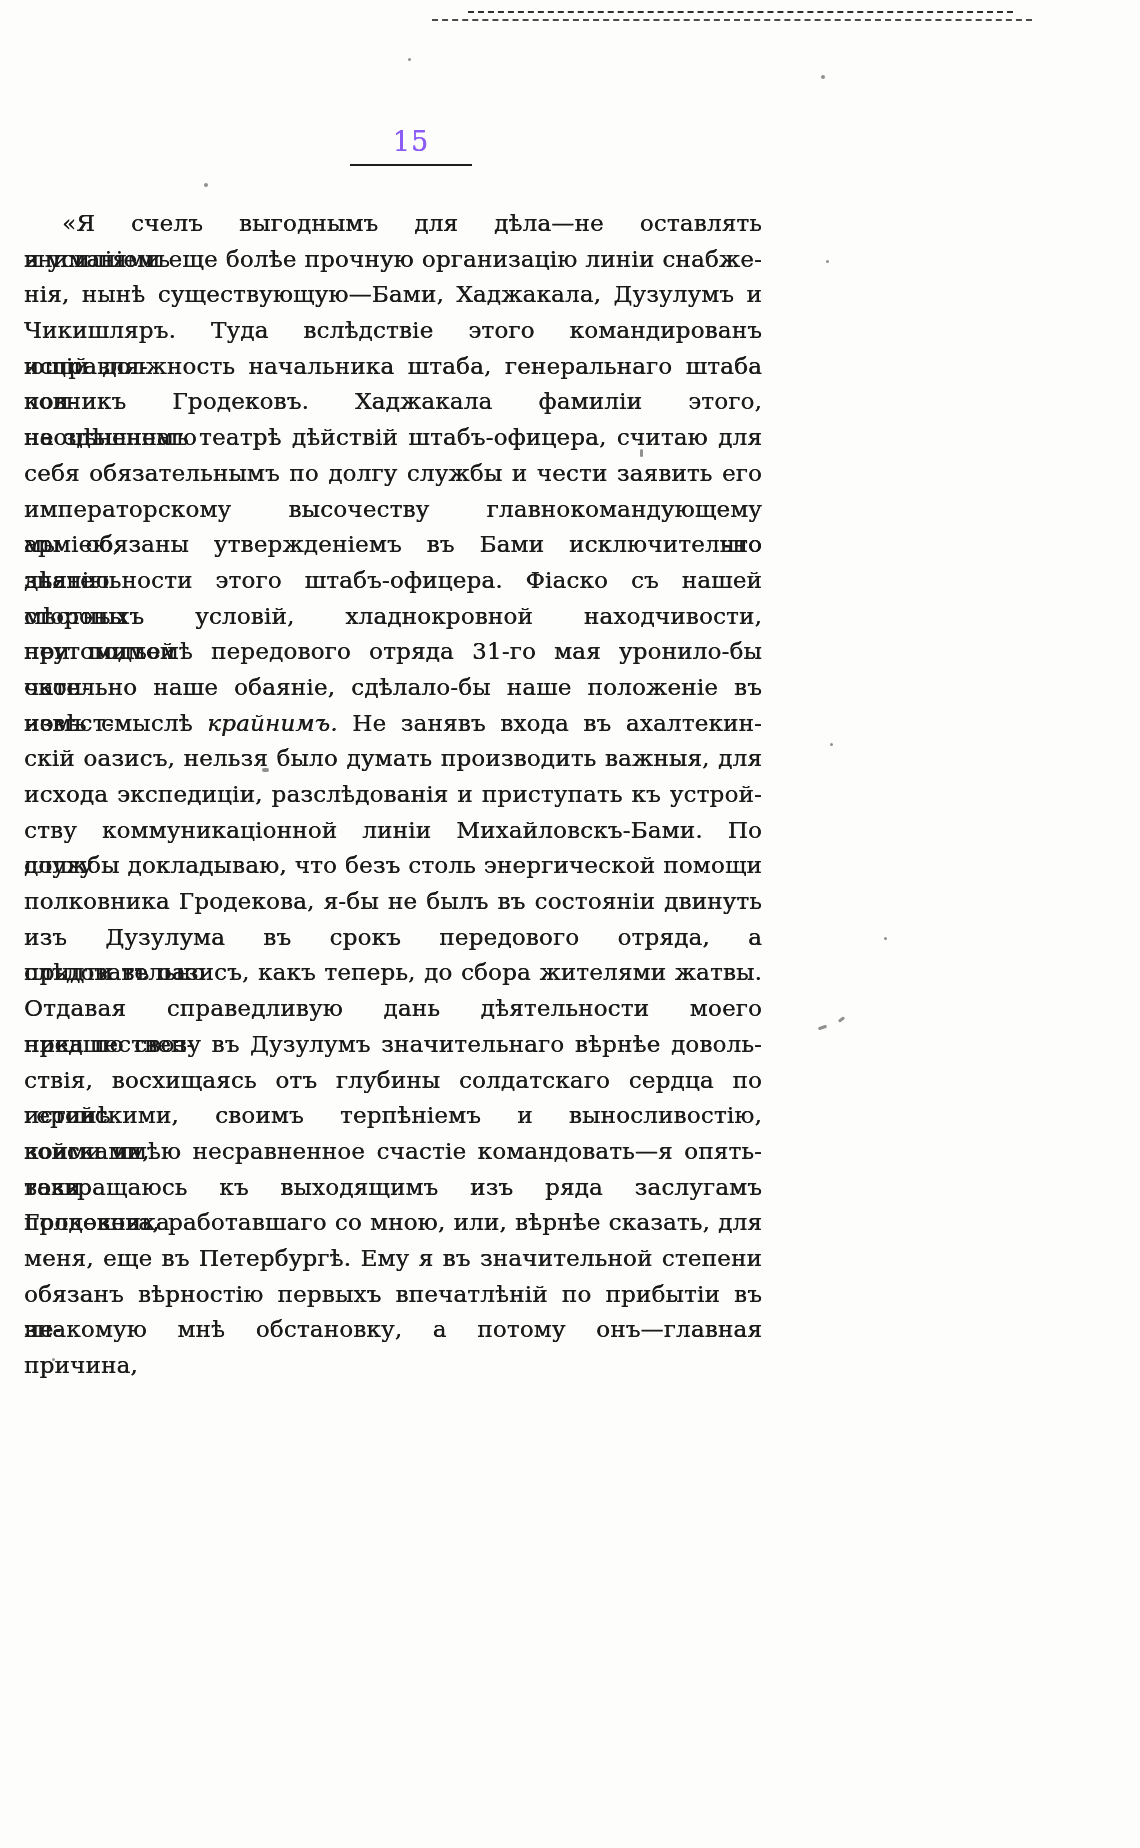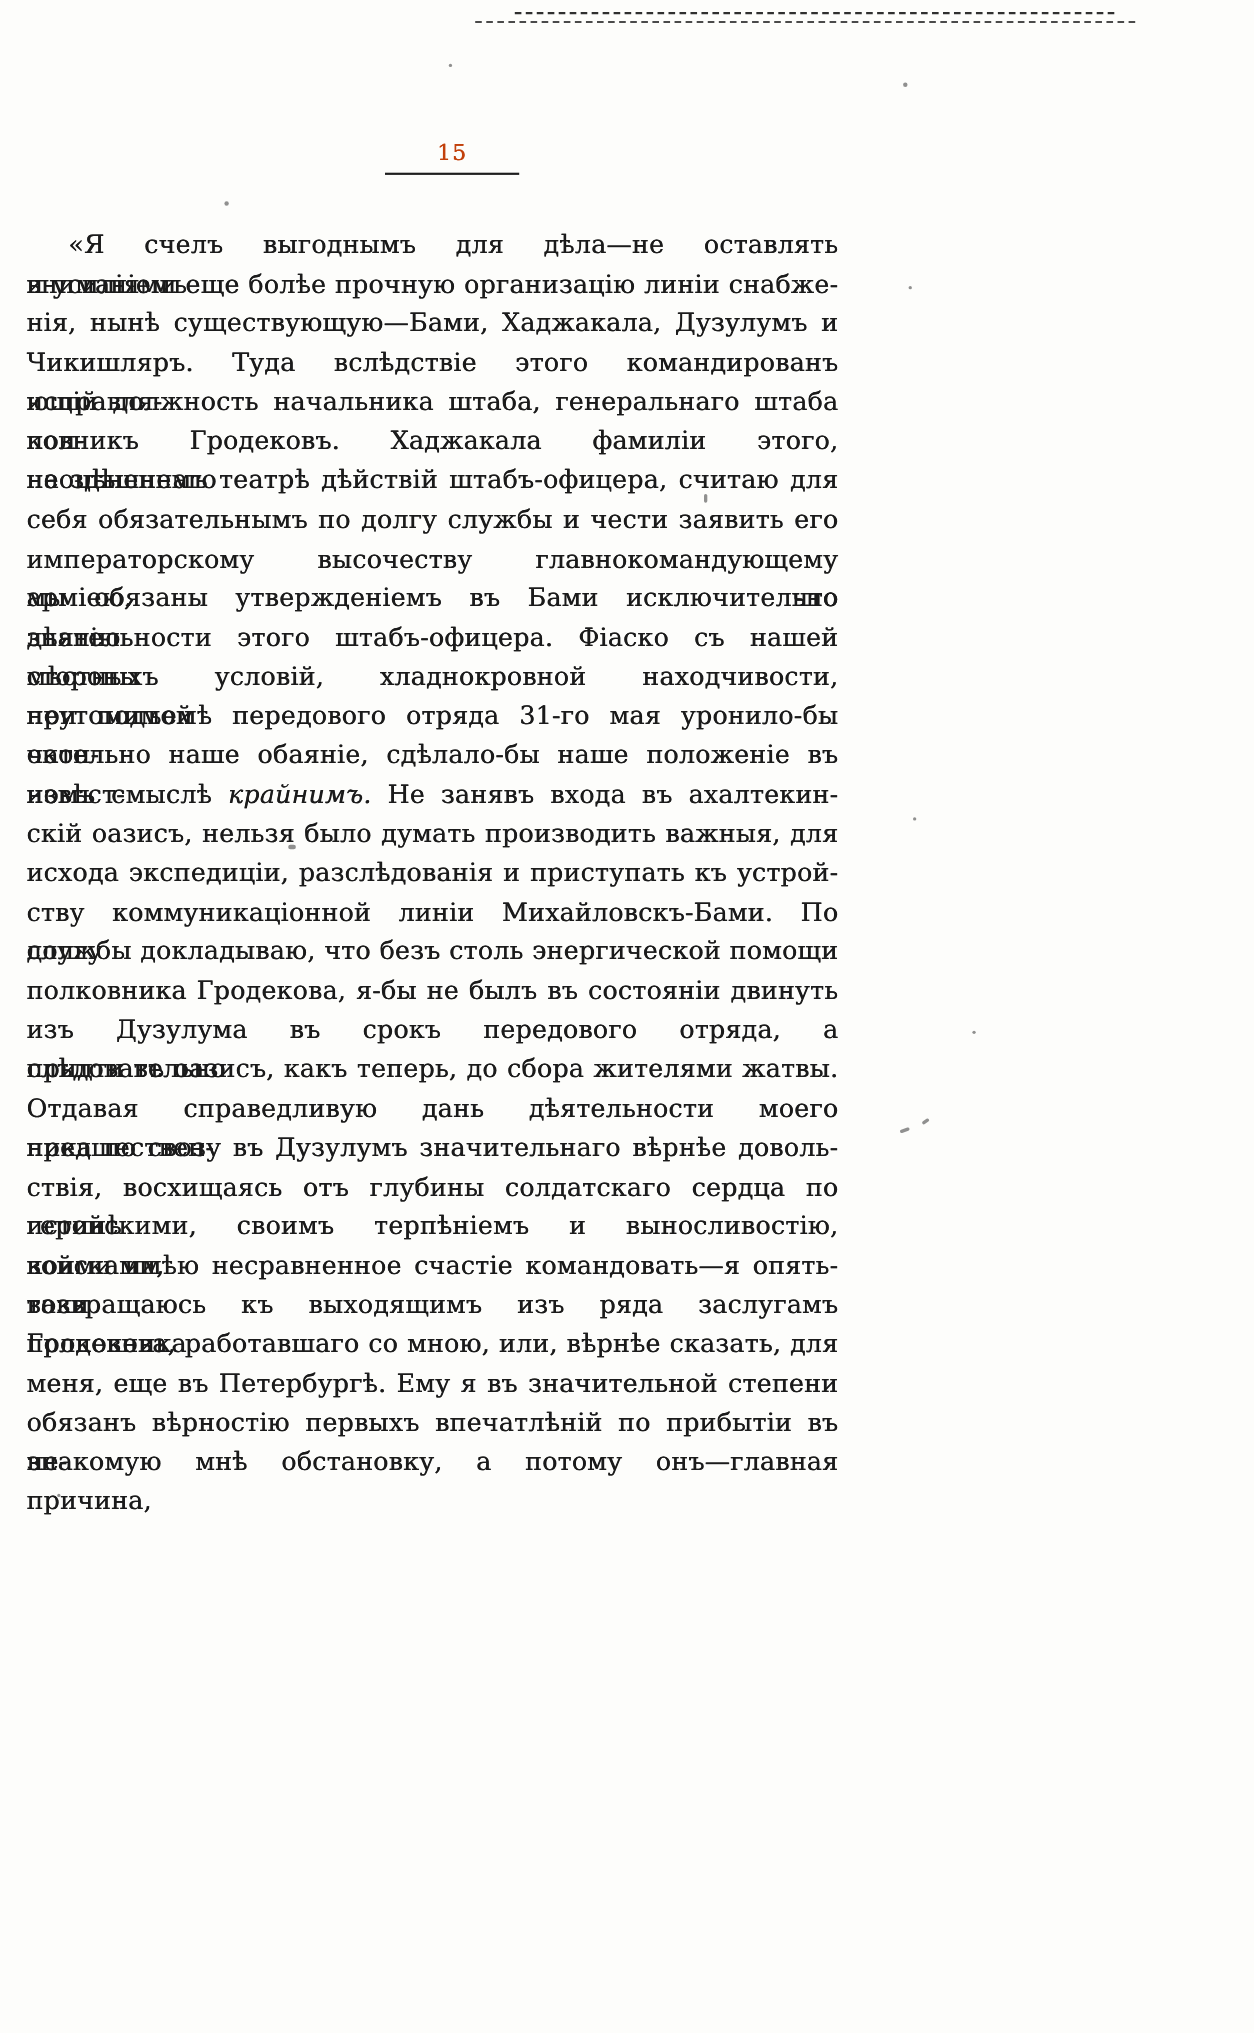--- a/index.html
+++ b/index.html
@@ -14,21 +14,21 @@
   }
   .page { position: absolute; inset: 0; }
 
   
   .scan-dash { position: absolute; height: 0; }
   .dash1 { left: 468px; top: 11px; width: 545px; border-top: 2.5px dashed #2f2f2f; }
   .dash2 { left: 432px; top: 19px; width: 600px; border-top: 2px dashed #4a4a4a; }
 
   
   .pagenum-wrap { position: absolute; left: 42px; top: 126px; width: 738px; text-align: center; }
-  .pagenum { font-size: 20px; letter-spacing: 1px; color: #c2410c; text-shadow: 0.3px 0 0 currentColor; }
+  .pagenum { font-size: 27px; letter-spacing: 1px; color: #8b5cf6; text-shadow: 0.3px 0 0 currentColor; }
   .pagenum-rule { margin: 7px auto 0 auto; width: 122px; border-top: 2px solid #1e1e1e; }
 
   
   .textblock { position: absolute; left: 24px; top: 206px; width: 738px; }
   .line {
     font-size: 23px;
     line-height: 35.7px;
     height: 35.7px;
     letter-spacing: 0.2px;
     text-align: justify;

